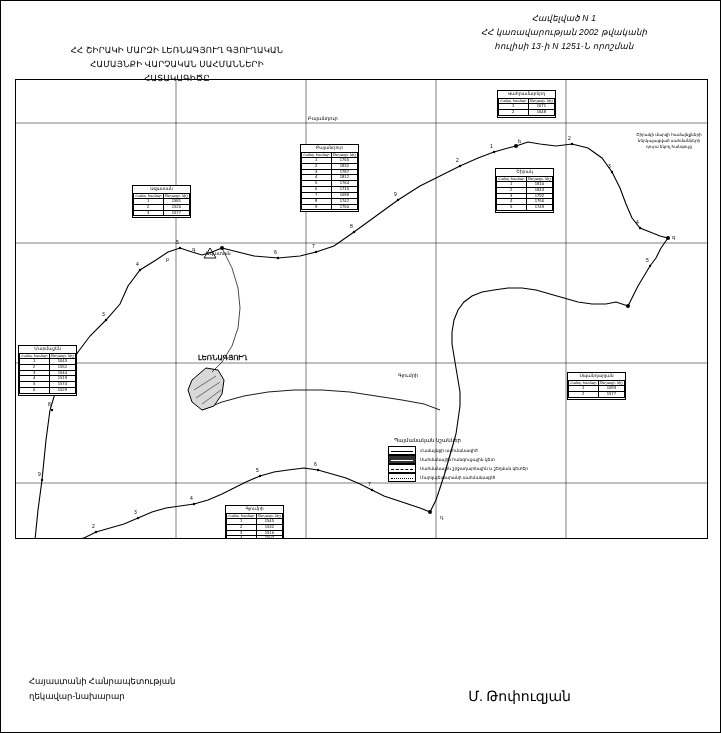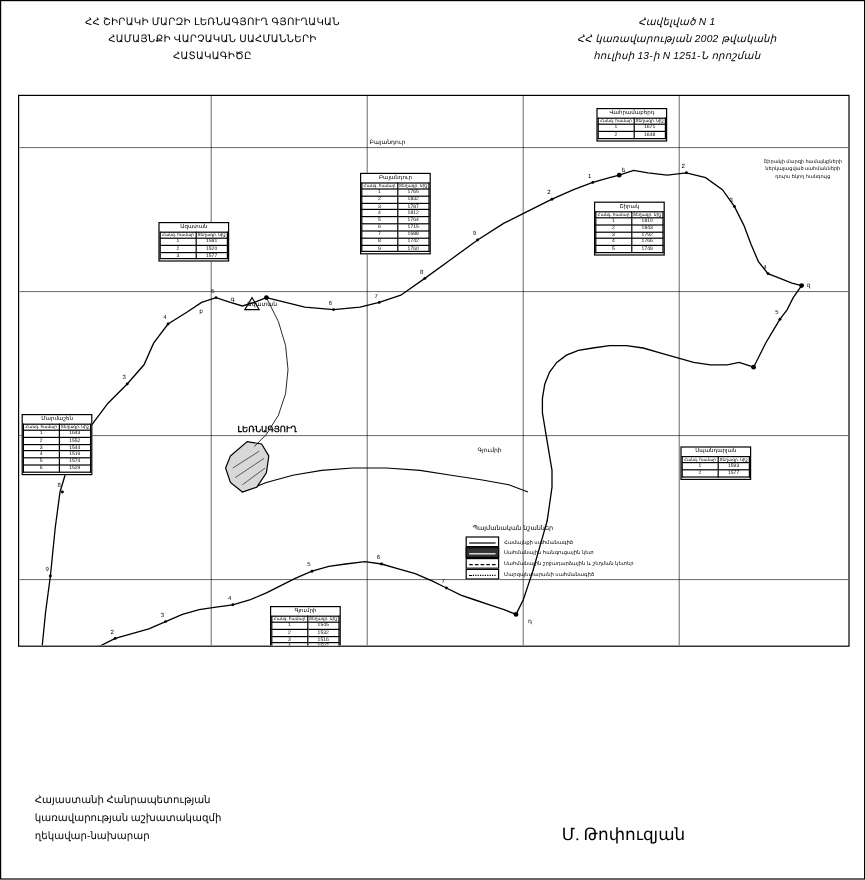--- a/index.html
+++ b/index.html
@@ -31,21 +31,21 @@
     justify-content: space-between;
     padding: 0 26px;
     box-sizing: border-box;
   }
   .hdr-block {
     font-size: 8.5px;
     line-height: 14px;
     text-align: center;
     letter-spacing: 0.2px;
   }
-  .hdr-left { width: 300px; }
+  .hdr-left { width: 300px; margin-top: 32px; }
   .hdr-right { width: 260px; font-style: italic; }
   .hdr-block div { white-space: nowrap; }
 
   .mapbox {
     position: absolute;
     left: 14px;
     top: 78px;
     width: 693px;
     height: 460px;
     border: 1px solid #000;
@@ -543,18 +543,17 @@
       <div class="legend-row">
         <span class="legend-key k4"></span>
         <span class="legend-label">Մարզպետարանի սահմանագիծ</span>
       </div>
     </div>
 
   </div>
 
   <div class="footer">
     <div>Հայաստանի Հանրապետության</div>
-    <div>կառավարության աշխատակազմի</div>
     <div>ղեկավար-նախարար</div>
     <div class="sig">Մ. Թոփուզյան</div>
   </div>
 
 </div>
 
 </body></html>

